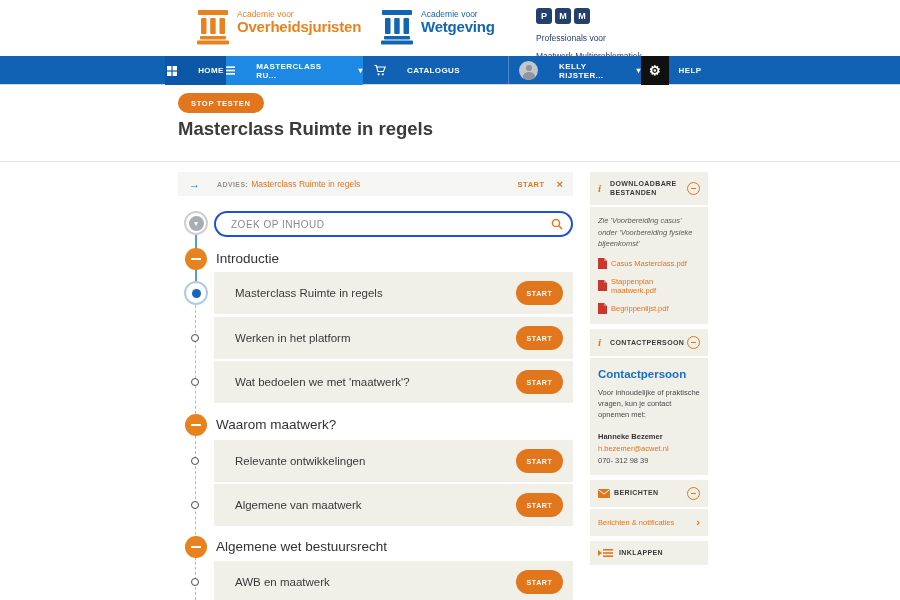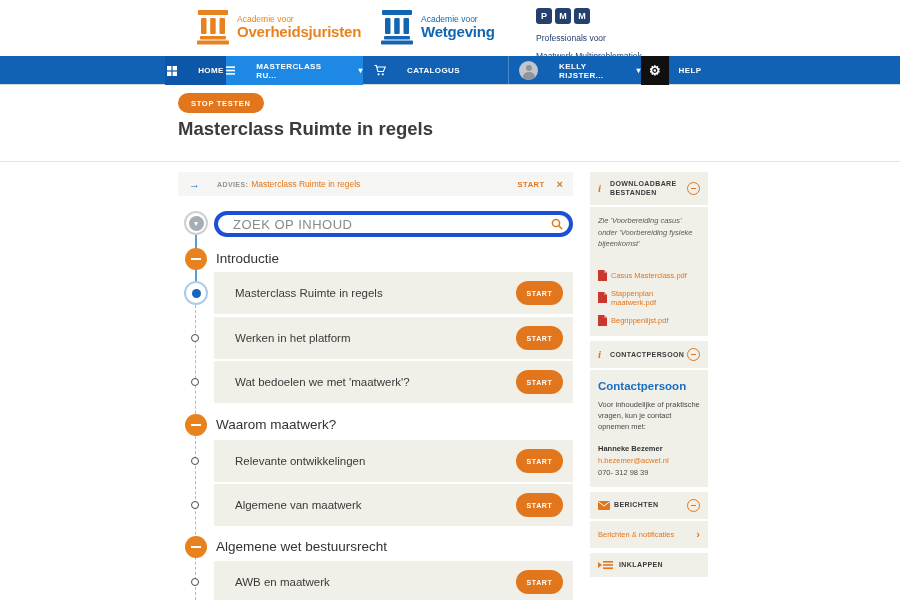--- a/index.html
+++ b/index.html
@@ -2,21 +2,21 @@
 <html><head>
 <meta charset="utf-8">
 <style>
   * { margin:0; padding:0; box-sizing:border-box; }
   html,body { background:#e8e8e8; }
   body { font-family:"Liberation Sans", sans-serif; }
   .screen { position:relative; width:900px; height:600px; background:#fff; overflow:hidden; margin:0 auto; }
 
   
   .hdr { position:absolute; left:0; top:0; width:900px; height:56px; background:#fff; }
-  .logo { position:absolute; top:9px; display:flex; align-items:center; gap:7px; }
+  .logo { position:absolute; top:9px; display:flex; align-items:flex-start; gap:7px; }
   .logo svg { flex:none; }
   .logo-l1 { font-size:8.5px; display:block; line-height:1.2; }
   .logo-l2 { font-size:15px; font-weight:bold; display:block; line-height:1.1; letter-spacing:-0.2px; }
   .logo.oj { left:196px; color:#e8821e; }
   .logo.wg { left:380px; color:#1266b1; }
   .logo.pmm { left:536px; color:#25406e; top:8px; align-items:flex-start; flex-direction:column; gap:3px; }
   .pmm-squares { display:flex; gap:3px; }
   .pmm-sq { width:16px; height:16px; background:#25406e; border-radius:3px; color:#fff; font-size:9px; font-weight:bold; display:flex; align-items:center; justify-content:center; }
   .pmm-l { font-size:8.5px; line-height:1.35; color:#25406e; }
 
@@ -45,21 +45,21 @@
   .advies-arrow { color:#1565c0; font-weight:bold; font-size:11px; margin-left:11px; }
   .advies-label { color:#97928a; font-size:7px; font-weight:bold; letter-spacing:0.4px; margin-left:17px; }
   .advies-title { color:#e2761c; font-size:8.5px; margin-left:3px; }
   .advies-start { color:#e2761c; font-size:7.5px; font-weight:bold; letter-spacing:0.5px; margin-left:auto; cursor:pointer; }
   .advies-close { color:#e2761c; font-size:11px; font-weight:bold; margin:0 10px 0 12px; cursor:pointer; line-height:1; }
 
   .tl-toggle { position:absolute; left:6px; top:39px; width:24px; height:24px; border-radius:50%; background:#fff; border:2px solid #cfcfcf; display:flex; align-items:center; justify-content:center; cursor:pointer; z-index:3; }
   .tl-toggle .inner { width:15px; height:15px; border-radius:50%; background:#a7adb3; color:#fff; font-size:8px; display:flex; align-items:center; justify-content:center; }
 
   .search-wrap { position:absolute; left:36px; top:39px; width:359px; height:26px; }
-  .search-input { width:100%; height:100%; border:4px solid #1d4ed8; border-radius:13px; padding:0 30px 0 15px; font-size:13px; letter-spacing:0.5px; color:#555; font-family:"Liberation Sans", sans-serif; outline:none; }
+  .search-input { width:100%; height:100%; border:2px solid #1d4ed8; border-radius:13px; padding:0 30px 0 15px; font-size:10px; letter-spacing:0.5px; color:#555; font-family:"Liberation Sans", sans-serif; outline:none; }
   .search-input::placeholder { color:#8a8a8a; }
   .search-ico { position:absolute; right:10px; top:7px; }
 
   .line-blue { position:absolute; left:17px; top:62px; width:2px; height:50px; background:#5b9bd5; z-index:1; }
   .line-dot { position:absolute; left:17px; top:133px; height:295px; width:0; border-left:1.5px dashed #b8b8b8; z-index:1; }
 
   .sec-minus { position:absolute; left:7px; width:22px; height:22px; border-radius:50%; background:#e8821e; z-index:2; cursor:pointer; }
   .sec-minus::after { content:""; position:absolute; left:6px; top:10px; width:10px; height:2px; background:#fff; }
   .sec-title { position:absolute; left:38px; height:22px; line-height:22px; font-size:13.5px; color:#333; }
 
@@ -72,21 +72,21 @@
 
   
   .aside { position:absolute; left:590px; top:172px; width:118px; }
   .panel { background:#f0efe8; margin-bottom:5px; }
   .p-head { display:flex; align-items:center; padding:7px 8px; cursor:pointer; }
   .p-info { color:#e2761c; font-family:"Liberation Serif", serif; font-style:italic; font-weight:bold; font-size:11px; width:12px; flex:none; }
   .p-title { font-size:7px; font-weight:bold; color:#3a3a3a; letter-spacing:0.4px; line-height:1.35; flex:1; }
   .p-minus { flex:none; width:13px; height:13px; border-radius:50%; border:1.5px solid #e2761c; position:relative; cursor:pointer; }
   .p-minus::after { content:""; position:absolute; left:3px; top:5px; width:5px; height:1.5px; background:#e2761c; }
   .p-body { border-top:2px solid #fff; padding:8px; }
-  .note { font-size:7.5px; font-style:italic; color:#5a5a52; line-height:1.55; margin-bottom:20px; }
+  .note { font-size:7.5px; font-style:italic; color:#5a5a52; line-height:1.55; margin-bottom:8px; }
   .pdf-link { display:flex; align-items:center; gap:4px; color:#e2761c; font-size:7.5px; margin:8px 0 2px; cursor:pointer; }
   .pdf-ico { flex:none; }
   .c-head { color:#1a6fc0; font-size:11.5px; font-weight:bold; margin:2px 0 7px; }
   .c-text { font-size:7.5px; color:#4a4a4a; line-height:1.5; margin-bottom:10px; }
   .c-name { font-size:7.5px; font-weight:bold; color:#333; line-height:1.6; }
   .c-mail { font-size:7.5px; color:#e2761c; line-height:1.6; cursor:pointer; }
   .c-phone { font-size:7.5px; color:#4a4a4a; line-height:1.6; }
   .msg-link { display:flex; align-items:center; font-size:7.5px; color:#e2761c; cursor:pointer; }
   .msg-chev { margin-left:auto; font-size:11px; font-weight:bold; line-height:1; }
   .collapse-head { display:flex; align-items:center; gap:6px; padding:8px; cursor:pointer; }

